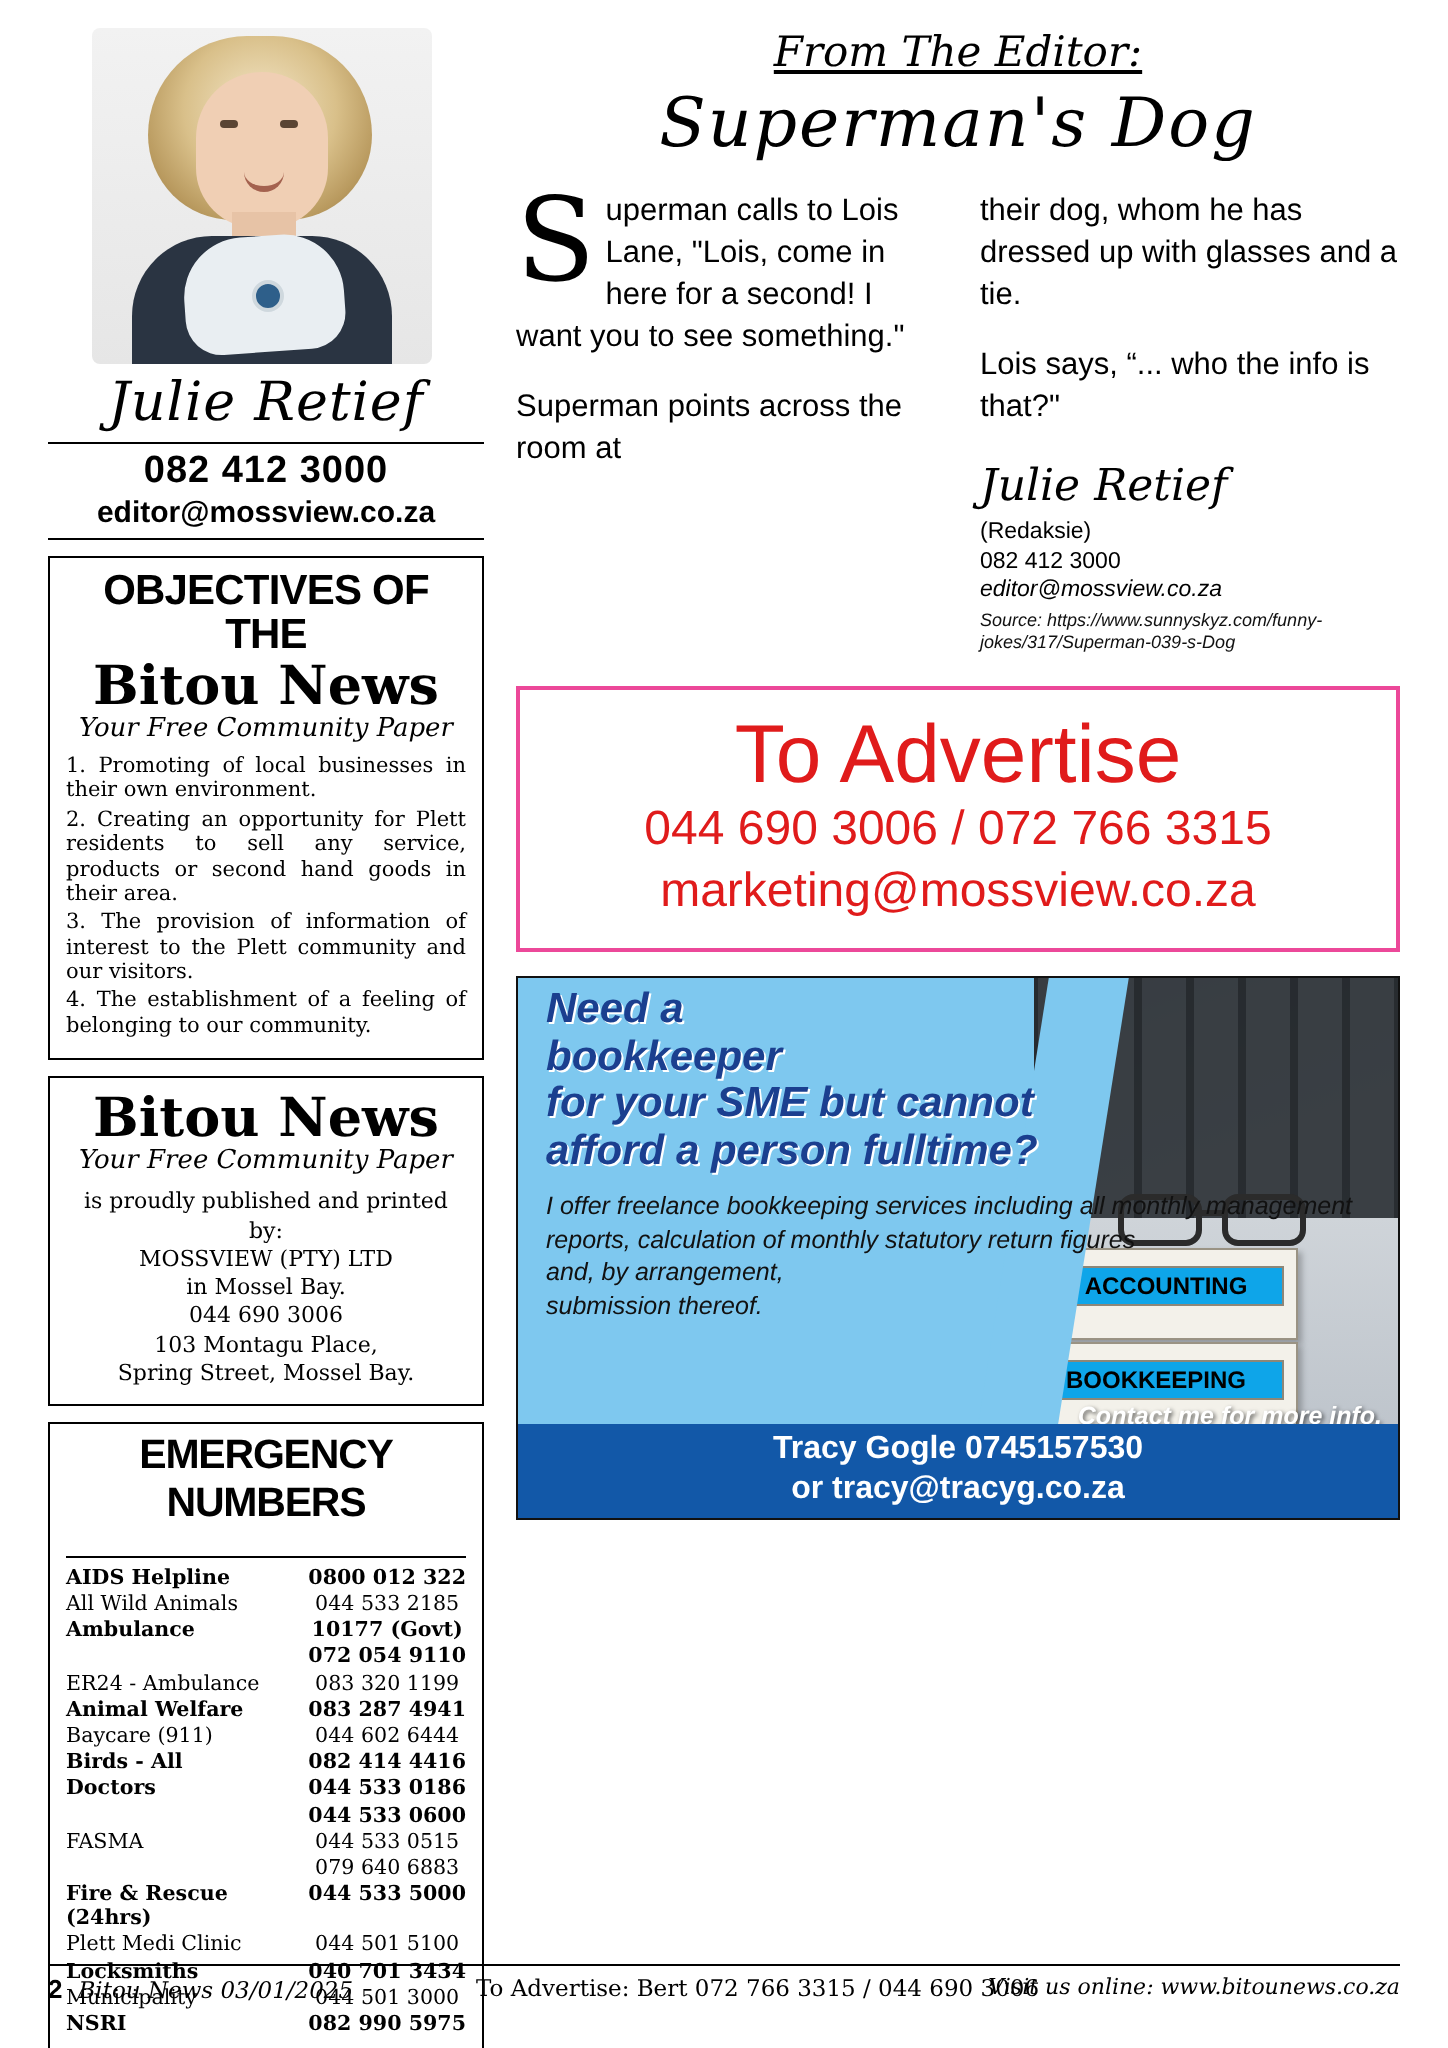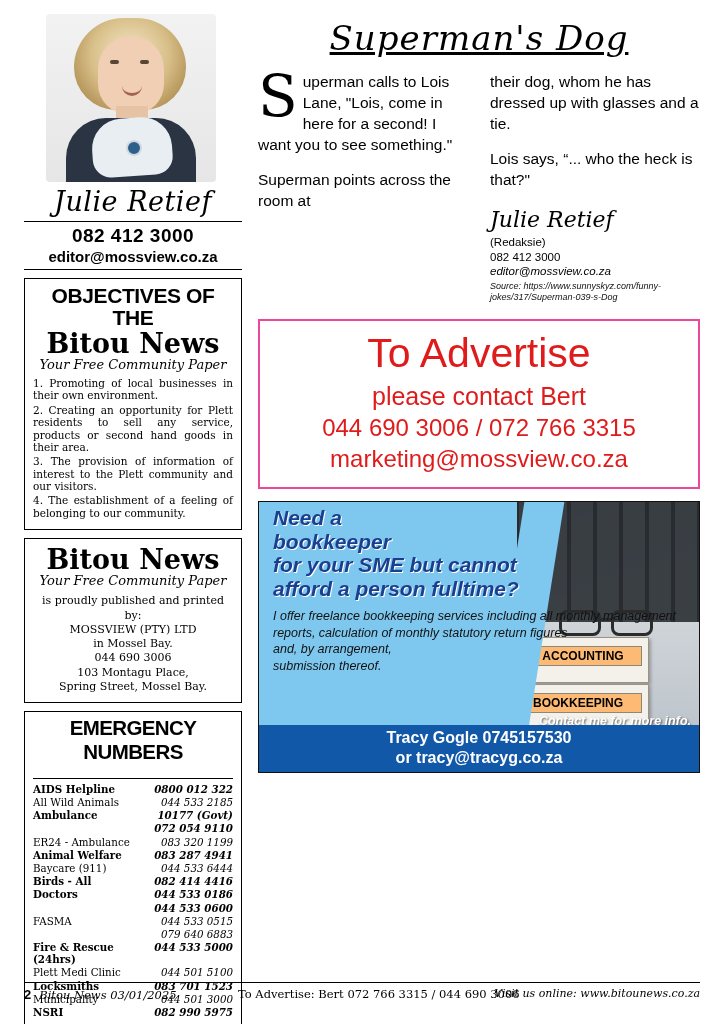--- a/index.html
+++ b/index.html
@@ -32,27 +32,27 @@
   .bitou-logo{font-family:"DejaVu Serif",serif;font-weight:bold;font-size:27px;text-align:center;line-height:1;margin-top:1px;}
   .bitou-sub{font-family:"DejaVu Serif",serif;font-style:italic;font-size:13px;text-align:center;margin-top:0px;}
   .obj-list{font-family:"DejaVu Serif",serif;font-size:10.5px;line-height:1.18;margin-top:5px;text-align:justify;}
   .obj-list div{margin-bottom:2px;}
 
   .pub-txt{font-family:"DejaVu Serif",serif;font-size:11px;text-align:center;line-height:1.3;margin-top:6px;}
 
   .emerg-title{font-family:"Liberation Sans",sans-serif;font-weight:bold;font-size:20.5px;text-align:center;letter-spacing:-0.6px;border-bottom:1.5px solid #000;padding-bottom:14px;}
   table.emerg{width:100%;border-collapse:collapse;font-family:"DejaVu Serif",serif;font-size:10.3px;margin-top:3px;}
   table.emerg td{padding:0.6px 0;vertical-align:top;}
-  table.emerg td.num{text-align:right;white-space:nowrap;font-style:italic;}
+  table.emerg td.num{text-align:center;white-space:nowrap;}
   .b{font-weight:bold;}
 
   
   .right-col{position:absolute;left:258px;top:14px;width:442px;}
   .fte{font-family:"DejaVu Serif",serif;font-style:italic;font-size:21px;text-align:center;text-decoration:underline;}
-  .art-title{font-family:"DejaVu Serif",serif;font-style:italic;font-size:34px;text-align:center;margin-top:4px;letter-spacing:1px;text-decoration:underline;}
+  .art-title{font-family:"DejaVu Serif",serif;font-style:italic;font-size:34px;text-align:center;margin-top:4px;letter-spacing:1px;}
 
   .cols{display:flex;gap:22px;margin-top:14px;}
   .col{width:210px;font-size:15.5px;line-height:1.35;font-family:"Liberation Sans",sans-serif;}
   .dropcap{float:left;font-family:"DejaVu Serif",serif;font-size:58px;line-height:0.78;margin:2px 5px 0 0;}
   .col p{margin:0 0 14px 0;}
 
   .sig2{font-family:"DejaVu Serif",serif;font-style:italic;font-size:22px;margin-top:6px;}
   .sig2-sub{font-size:11.5px;line-height:1.25;margin-top:1px;}
   .sig2-sub .em{font-style:italic;}
   .src{font-size:9px;font-style:italic;line-height:1.2;margin-top:3px;color:#111;}
@@ -63,21 +63,21 @@
   .ad-l3{color:#e01b1b;font-size:24px;margin-top:3px;}
   .ad-l4{color:#e01b1b;font-size:24px;margin-top:3px;}
 
   
   .bk{position:relative;margin-top:12px;border:1px solid #111;height:270px;overflow:hidden;background:#d9dde2;}
   .bk-photo{position:absolute;inset:0;background:
      linear-gradient(160deg,#9aa3ad 0%,#c3c9d0 40%,#e3e6ea 100%);}
   .bk-kbd{position:absolute;left:0;top:0;width:100%;height:120px;background:repeating-linear-gradient(90deg,#2e3338 0 22px,#1b1f23 22px 26px),repeating-linear-gradient(0deg,#2e3338 0 20px,#1b1f23 20px 24px);opacity:.92;}
   .bk-desk{position:absolute;left:0;bottom:0;width:100%;height:150px;background:linear-gradient(180deg,#cfd4d9,#b7bec6);}
   .folder{position:absolute;background:#f3f1ea;border:1px solid #9a9384;box-shadow:2px 2px 3px rgba(0,0,0,.25);}
-  .folder .lbl{position:absolute;left:6px;top:8px;right:6px;background:#fdba74;border:1px solid #8d8778;font-family:"Liberation Sans",sans-serif;font-weight:bold;font-size:12px;text-align:center;padding:2px 0;}
+  .folder .lbl{position:absolute;left:6px;top:8px;right:6px;background:#0ea5e9;border:1px solid #8d8778;font-family:"Liberation Sans",sans-serif;font-weight:bold;font-size:12px;text-align:center;padding:2px 0;}
   .f1{left:258px;top:135px;width:130px;height:44px;}
   .f2{left:248px;top:182px;width:140px;height:44px;}
   .glasses{position:absolute;left:300px;top:108px;width:92px;height:22px;}
   .glasses .lens{position:absolute;top:0;width:36px;height:20px;border:3px solid #2b2b2b;border-radius:8px;}
   .glasses .lens.l{left:0;} .glasses .lens.r{left:52px;}
   .glasses .br{position:absolute;left:36px;top:8px;width:16px;height:3px;background:#2b2b2b;}
   .bk-blue{position:absolute;left:0;top:0;width:258px;height:100%;background:#7ec8ef;}
   .bk-blue:after{content:"";position:absolute;right:-26px;top:0;width:40px;height:100%;background:#7ec8ef;transform:skewX(-9deg);}
   .bk-h{position:relative;z-index:3;color:#1b3f8f;font-weight:bold;font-style:italic;font-size:21px;line-height:1.12;padding:4px 10px 0 14px;text-shadow:1px 1px 0 #fff;}
   .bk-b{position:relative;z-index:3;font-style:italic;font-size:12.5px;line-height:1.32;padding:8px 10px 0 14px;color:#111;}
@@ -167,21 +167,21 @@
             <tr>
               <td>ER24 - Ambulance</td>
               <td class="num">083 320 1199</td>
             </tr>
             <tr>
               <td class="b">Animal Welfare</td>
               <td class="num b">083 287 4941</td>
             </tr>
             <tr>
               <td>Baycare (911)</td>
-              <td class="num">044 533 6444</td>
+              <td class="num">044 602 6444</td>
             </tr>
             <tr>
               <td class="b">Birds - All</td>
               <td class="num b">082 414 4416</td>
             </tr>
             <tr>
               <td class="b">Doctors</td>
               <td class="num b">044 533 0186</td>
             </tr>
             <tr>
@@ -199,59 +199,59 @@
             <tr>
               <td class="b">Fire &amp; Rescue (24hrs)</td>
               <td class="num b">044 533 5000</td>
             </tr>
             <tr>
               <td>Plett Medi Clinic</td>
               <td class="num">044 501 5100</td>
             </tr>
             <tr>
               <td class="b">Locksmiths</td>
-              <td class="num b">083 701 1523</td>
+              <td class="num b">040 701 3434</td>
             </tr>
             <tr>
               <td>Municipality</td>
               <td class="num">044 501 3000</td>
             </tr>
             <tr>
               <td class="b">NSRI</td>
               <td class="num b">082 990 5975</td>
             </tr>
           </tbody>
       </table>
     </div>
   </div>
 
   <div class="right-col">
+    <div class="fte">From The Editor:</div>
     <div class="art-title">Superman's Dog</div>
 
     <div class="cols">
       <div class="col">
         <p><span class="dropcap">S</span><span>uperman calls to Lois Lane, "Lois, come in here for a second! I want you to see something."</span></p>
         <p>Superman points across the room at</p>
       </div>
       <div class="col">
         <p>their  dog, whom he has dressed up with glasses and a tie.</p>
-        <p>Lois says, “... who the heck is that?"</p>
+        <p>Lois says, “... who the info is that?"</p>
         <div class="sig2">Julie Retief</div>
         <div class="sig2-sub">
           <div>(Redaksie)</div>
           <div>082 412 3000</div>
           <div class="em">editor@mossview.co.za</div>
         </div>
         <div class="src">Source: https://www.sunnyskyz.com/funny-jokes/317/Superman-039-s-Dog</div>
       </div>
     </div>
 
     <div class="ad-box">
       <div class="ad-h">To Advertise</div>
-      <div class="ad-l2">please contact Bert</div>
       <div class="ad-l3">044 690 3006 / 072 766 3315</div>
       <div class="ad-l4">marketing@mossview.co.za</div>
     </div>
 
     <div class="bk">
       <div class="bk-photo">
         <div class="bk-kbd"></div>
         <div class="bk-desk"></div>
         <div class="glasses">
           <div class="lens l"></div>

